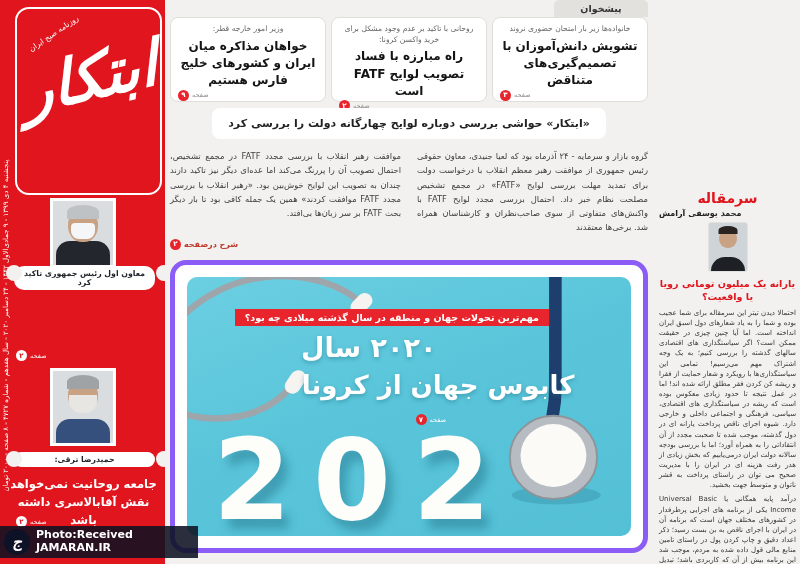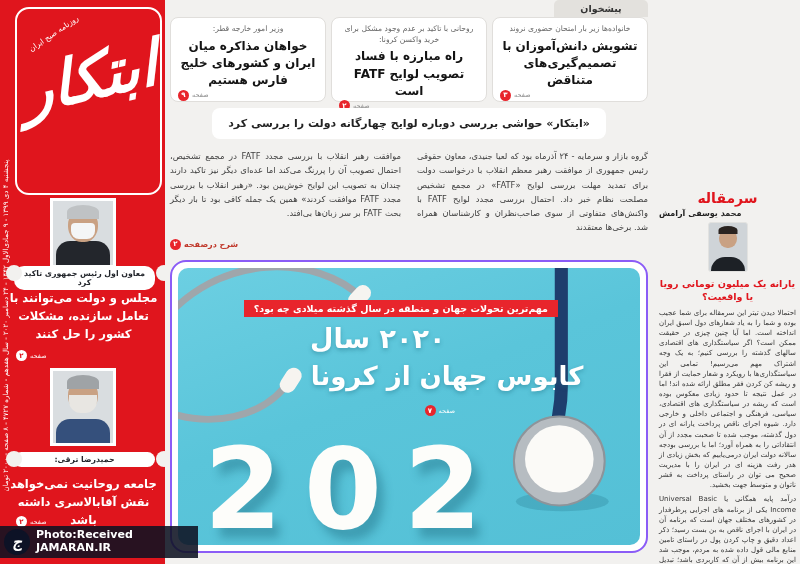--- a/index.html
+++ b/index.html
@@ -111,21 +111,21 @@
     text-align:center;font-size:33px;font-weight:bold;color:#0d0d0d;margin-top:6px;line-height:1.1;
   }
   .lead-cols{display:flex;gap:16px;margin-top:10px;direction:rtl;}
   .lead-col{flex:1;font-size:8.4px;color:var(--body);line-height:1.7;text-align:justify;}
   .lead-more{margin-top:4px;text-align:left;display:flex;justify-content:flex-end;direction:rtl;}
   .lead-more-inner{display:flex;align-items:center;gap:3px;direction:rtl;}
   .lead-more .t{font-size:8px;font-weight:bold;color:#c0392b;}
   
   .feature{
     position:absolute;top:260px;left:0;right:0;height:293px;background:#fff;
-    border:2px solid #8b5cf6;border-radius:16px;padding:6px;
+    border:5px solid #8b5cf6;border-radius:16px;padding:12px;
   }
   .feature-img{
     position:relative;width:100%;height:100%;border-radius:10px;overflow:hidden;
     background:linear-gradient(160deg,#6ccfe2 0%,var(--teal) 45%,#54c0d6 100%);
   }
   .feature-svg{position:absolute;inset:0;width:100%;height:100%;}
   .feature-banner{
     position:absolute;top:32px;right:82px;background:var(--red2);color:#fff;
     font-size:9.5px;font-weight:bold;padding:3px 10px;direction:rtl;white-space:nowrap;
   }
@@ -210,21 +210,20 @@
       <div class="logo-word">ابتکار</div>
     </div>
 
     <div class="side-photo sp1">
       <div class="av-body"></div>
       <div class="av-head"></div>
       <div class="av-hair"></div>
       <div class="av-mask"></div>
     </div>
     <div class="kicker-pill kp1">معاون اول رئیس جمهوری تاکید کرد</div>
-    <div class="side-headline sh1">مجلس و دولت می‌توانند با تعامل سازنده، مشکلات کشور را حل کنند</div>
     <div class="side-badge sb1">
       <span class="lbl">صفحه</span>
       <span class="num">۲</span>
     </div>
 
     <div class="side-photo sp2">
       <div class="av-body blue"></div>
       <div class="av-head"></div>
       <div class="av-hair grey"></div>
       <div class="av-beard"></div>

